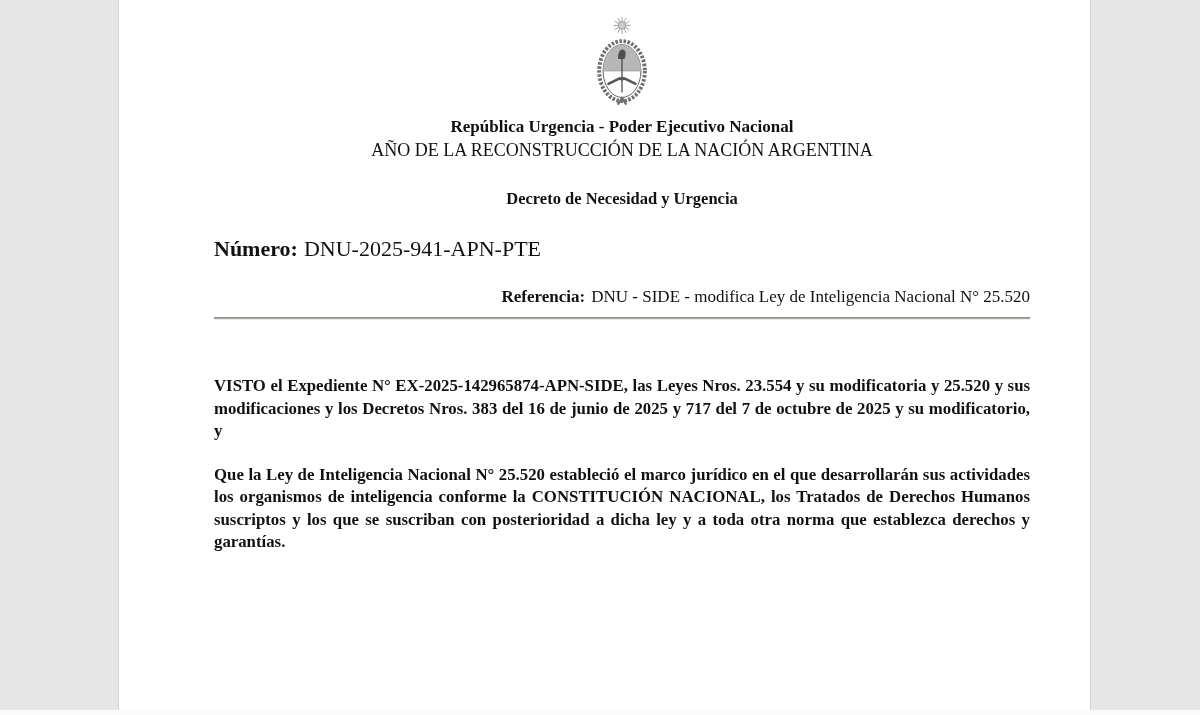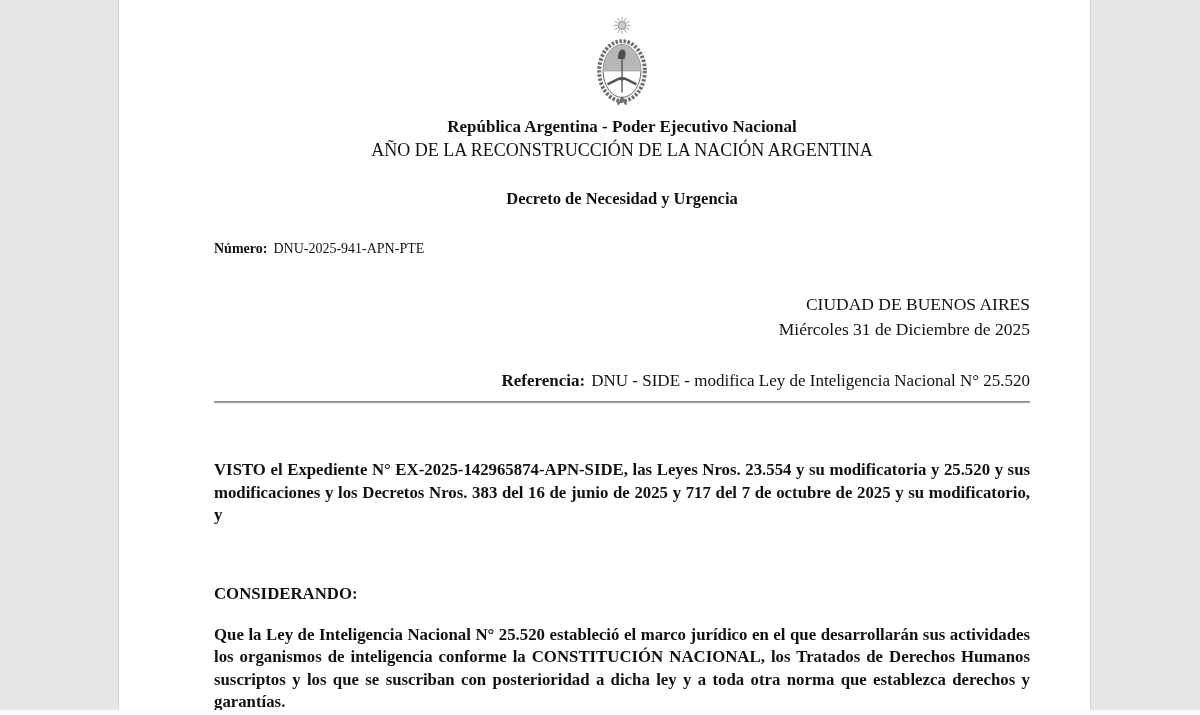--- a/index.html
+++ b/index.html
@@ -42,21 +42,21 @@
     line-height: 22px;
     font-family: Liberation Serif, serif;
   }
   .doc-type {
     margin-top: 29px;
     text-align: center;
     font-weight: bold;
     font-size: 16.5px;
     line-height: 18px;
   }
-  .number-row { margin-top: 31px; font-size: 14px; line-height: 19px; }
+  .number-row { margin-top: 31px; font-size: 22px; line-height: 19px; }
   .label { font-weight: bold; }
   .value { margin-left: 6px; }
   .city-block {
     margin-top: 34px;
     text-align: right;
     font-size: 17.5px;
     line-height: 25px;
   }
   .ref-row { margin-top: 29px; font-size: 17px; line-height: 19px; text-align: right; }
   hr.divider {
@@ -121,43 +121,38 @@
         <path d="M44.5 63 C 44 53 48 48.5 52 50 C 56.5 51.5 55.5 59 53.5 63 Z" fill="#4f4f4f"></path>
 
         <polyline points="31,98 46,90.5 50,91.5 54,90.5 69,98" fill="none" stroke="#565656" stroke-width="3.5" stroke-linecap="round"></polyline>
         <ellipse cx="50" cy="90.5" rx="4" ry="2.5" fill="#565656"></ellipse>
 
         <circle cx="50" cy="118" r="2" fill="#6e6e6e"></circle>
         <path d="M44 127 L50 118 L56 127" fill="none" stroke="#6e6e6e" stroke-width="3"></path>
       </svg>
     </div>
 
-    <div class="org-line">República Argentina - Poder Ejecutivo Nacional</div>
+    <div class="org-line">República Urgencia - Poder Ejecutivo Nacional</div>
 
     <div class="year-line">AÑO DE LA RECONSTRUCCIÓN DE LA NACIÓN ARGENTINA</div>
 
     <div class="doc-type">Decreto de Necesidad y Urgencia</div>
 
     <div class="number-row">
       <span class="label">Número:</span><span class="value">DNU-2025-941-APN-PTE</span>
     </div>
 
-    <div class="city-block">
-      <div>CIUDAD DE BUENOS AIRES</div>
-      <div>Miércoles 31 de Diciembre de 2025</div>
-    </div>
 
     <div class="ref-row">
       <span class="label">Referencia:</span><span class="value">DNU - SIDE - modifica Ley de Inteligencia Nacional N° 25.520</span>
     </div>
 
     <hr class="divider">
 
     <p class="just visto">VISTO el Expediente N° EX-2025-142965874-APN-SIDE, las Leyes Nros. 23.554 y su modificatoria y 25.520 y sus modificaciones y los Decretos Nros. 383 del 16 de junio de 2025 y 717 del 7 de octubre de 2025 y su modificatorio, y</p>
 
-    <p class="considerando">CONSIDERANDO:</p>
 
     <p class="just para-1">Que la Ley de Inteligencia Nacional N° 25.520 estableció el marco jurídico en el que desarrollarán sus actividades los organismos de inteligencia conforme la CONSTITUCIÓN NACIONAL, los Tratados de Derechos Humanos suscriptos y los que se suscriban con posterioridad a dicha ley y a toda otra norma que establezca derechos y garantías.</p>
 
   </div>
 
   <div class="scroll-strip"></div>
 </div>
 
 </body></html>

